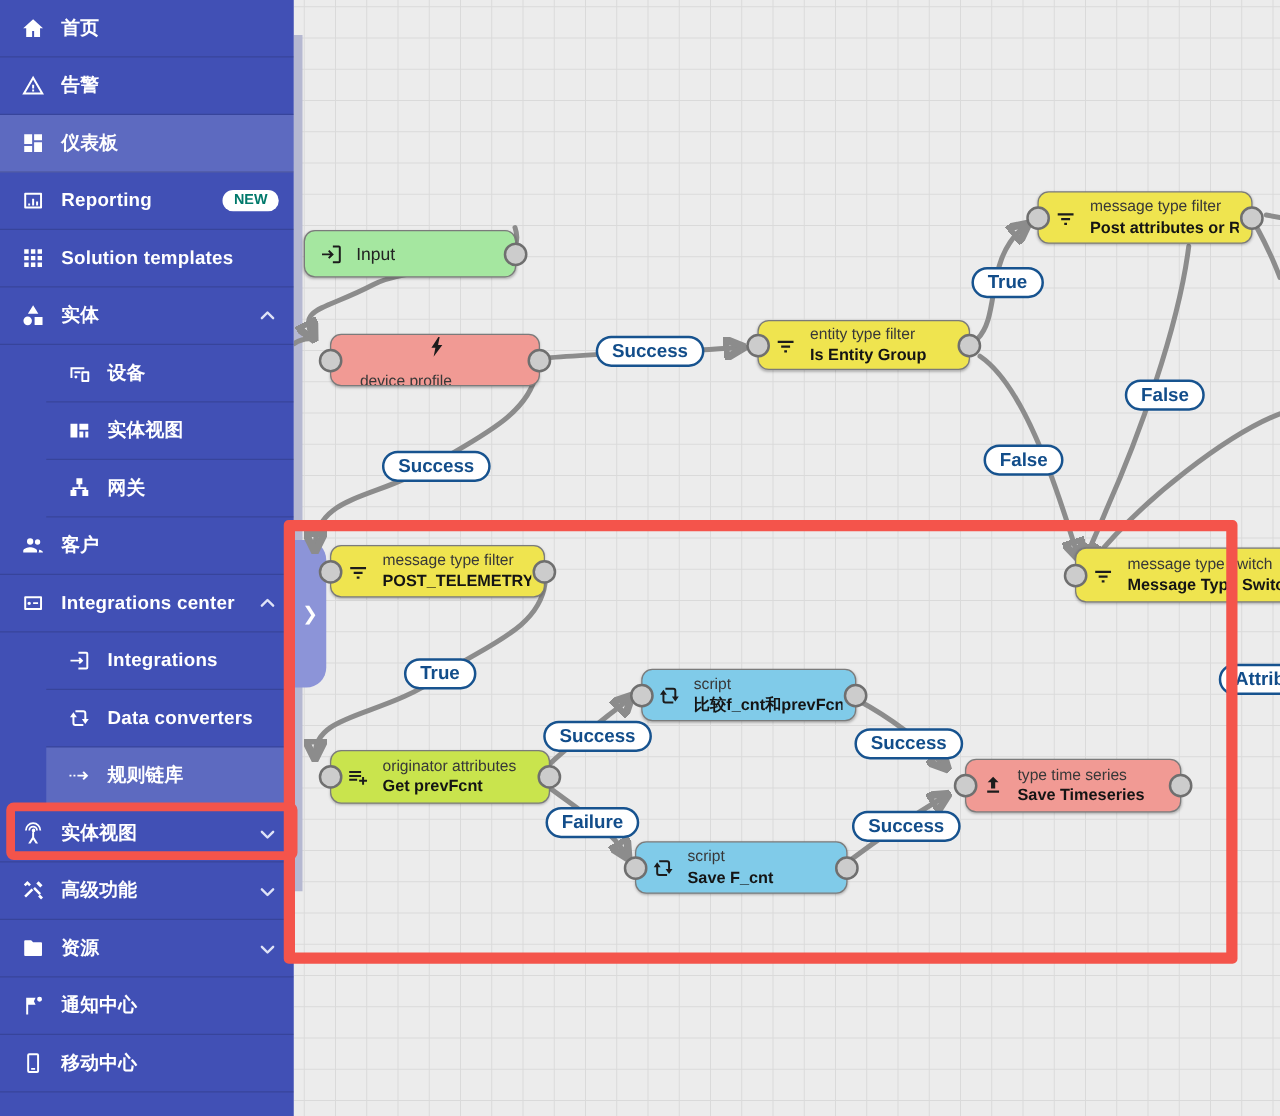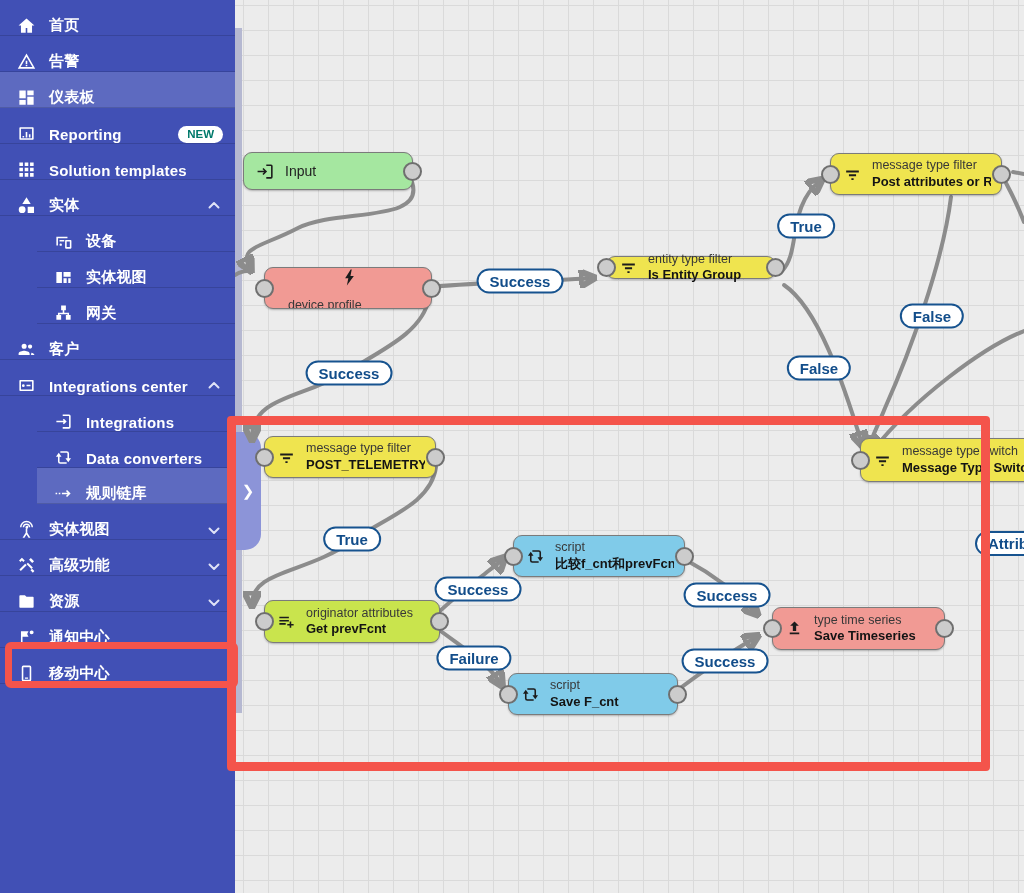--- a/index.html
+++ b/index.html
@@ -2,21 +2,21 @@
 <html><head>
 <meta charset="utf-8">
 <style>
   html,body{margin:0;padding:0;background:#ececec;}
   .app{position:relative;width:1024px;height:893px;overflow:hidden;
        font-family:"Liberation Sans","DejaVu Sans",sans-serif;}
 
   
   .sidebar{position:absolute;left:0;top:0;width:235px;height:893px;background:#4150b5;
            display:flex;flex-direction:column;z-index:10;}
-  .nav{flex:none;height:36px;display:flex;align-items:flex-end;box-sizing:border-box;
+  .nav{flex:none;height:46px;display:flex;align-items:center;box-sizing:border-box;
        padding:0 12px 0 16px;color:#fff;border-bottom:1px solid rgba(0,0,0,.14);cursor:pointer;}
   .nav.sub{margin-left:37px;}
   .nav.active{background:rgba(255,255,255,.15);}
   .nicon{width:20px;height:20px;margin-right:13px;flex:none;display:flex;align-items:center;justify-content:center;}
   .nicon svg{width:19px;height:19px;fill:#fff;stroke:none;}
   .nlabel{font-size:15px;font-weight:700;white-space:nowrap;letter-spacing:.2px;}
   .chev{margin-left:auto;flex:none;display:flex;}
   .chev svg{width:18px;height:18px;fill:none;stroke:#dfe3f7;stroke-width:2.6;stroke-linecap:round;stroke-linejoin:round;}
   .badge{margin-left:auto;background:#fff;color:#00796b;font-size:11.5px;font-weight:700;
          padding:3px 9px;border-radius:12px;line-height:1;}
@@ -37,21 +37,21 @@
   
   .node{position:absolute;z-index:4;display:flex;align-items:center;box-sizing:border-box;
         border:1.5px solid #7b7b7b;border-radius:9px;padding:0 10px 0 12px;gap:10px;
         box-shadow:0 1px 2px rgba(0,0,0,.25);cursor:grab;}
   .node .icon{flex:none;display:flex;}
   .node .icon svg{width:19px;height:19px;fill:#1c1c1c;stroke:none;}
   .txt{display:flex;flex-direction:column;overflow:hidden;}
   .ntype{font-size:12.5px;color:#383838;line-height:1.3;white-space:nowrap;}
   .nname{font-size:13px;font-weight:700;color:#141414;line-height:1.3;white-space:nowrap;}
   .single .nname{font-weight:400;font-size:14px;color:#222;}
-  .green{background:#a5e7a0;} .salmon{background:#f19a94;} .yellow{background:#efe44f;}
+  .green{background:#a5e7a0;margin-top:32px;} .salmon{background:#f19a94;} .yellow{background:#efe44f;}
   .lime{background:#c9e44d;} .blue{background:#80cbe9;}
   .conn{position:absolute;width:15px;height:15px;background:#cccccc;border:2px solid #6f6f6f;
         border-radius:50%;top:50%;margin-top:-9.5px;cursor:crosshair;}
   .conn.l{left:-10px;} .conn.r{right:-10px;}
 
   
   .pill{position:absolute;z-index:5;transform:translate(-50%,-50%);background:#fff;
         border:2.5px solid #17538f;border-radius:13px;padding:2px 11px;
         font-size:15px;font-weight:700;color:#124d8a;white-space:nowrap;cursor:pointer;}
   .pill.edge{transform:none;}
@@ -318,21 +318,21 @@
             <path d="M13.5 2 6.5 13h4l-1.8 9L17.5 10h-4.3L14.8 2z"></path>
           </svg>
         </span>
       <span class="txt">
         <span class="ntype">device profile</span>
         <span class="nname">Device Profile Node</span>
       </span>
       <span class="conn r"></span>
     </div>
 
-    <div class="node yellow" style="left:371px;top:256px;width:170px;height:23px;">
+    <div class="node yellow" style="left:371px;top:256px;width:170px;height:40px;">
       <span class="conn l"></span>
       <span class="icon">
           <svg viewBox="0 0 24 24">
             <path d="M4 7h16v2.4H4zM7.5 11.8h9v2.4h-9zM10.6 16.6h2.8V19h-2.8z"></path>
           </svg>
         </span>
       <span class="txt">
         <span class="ntype">entity type filter</span>
         <span class="nname">Is Entity Group</span>
       </span>

